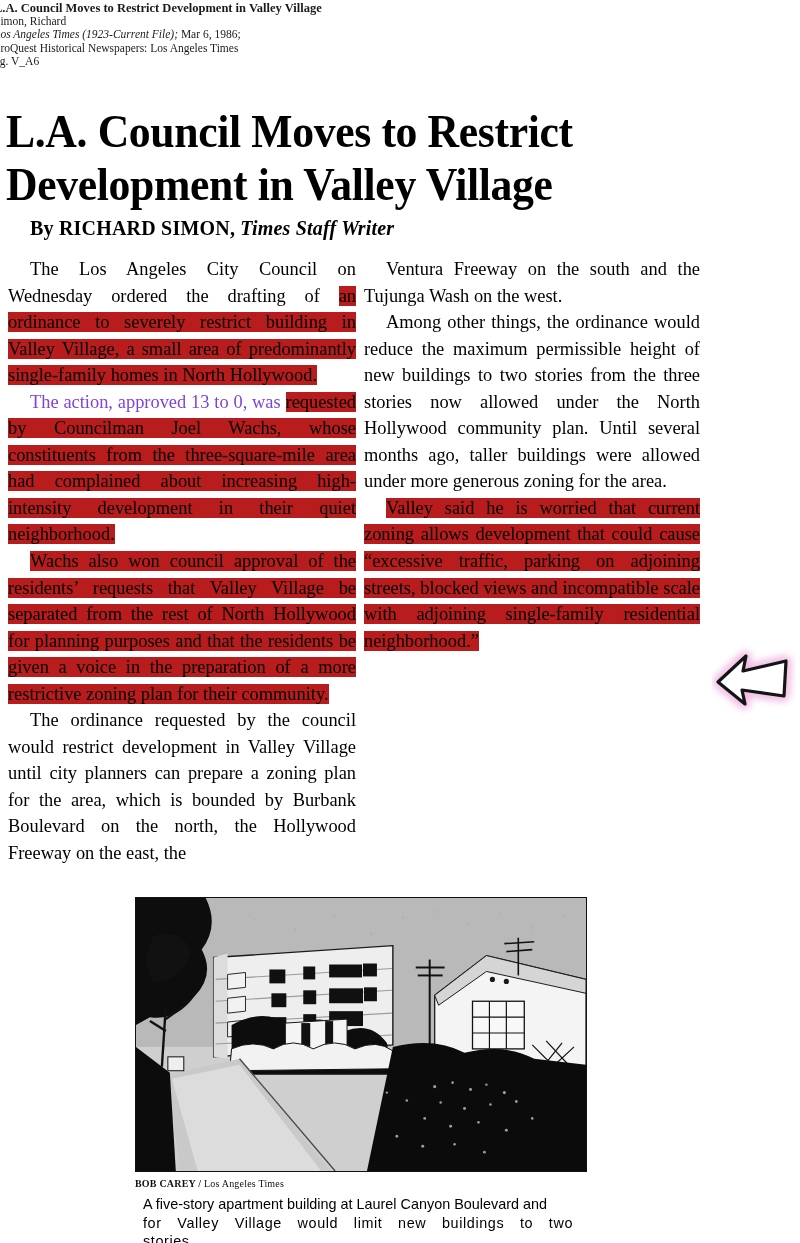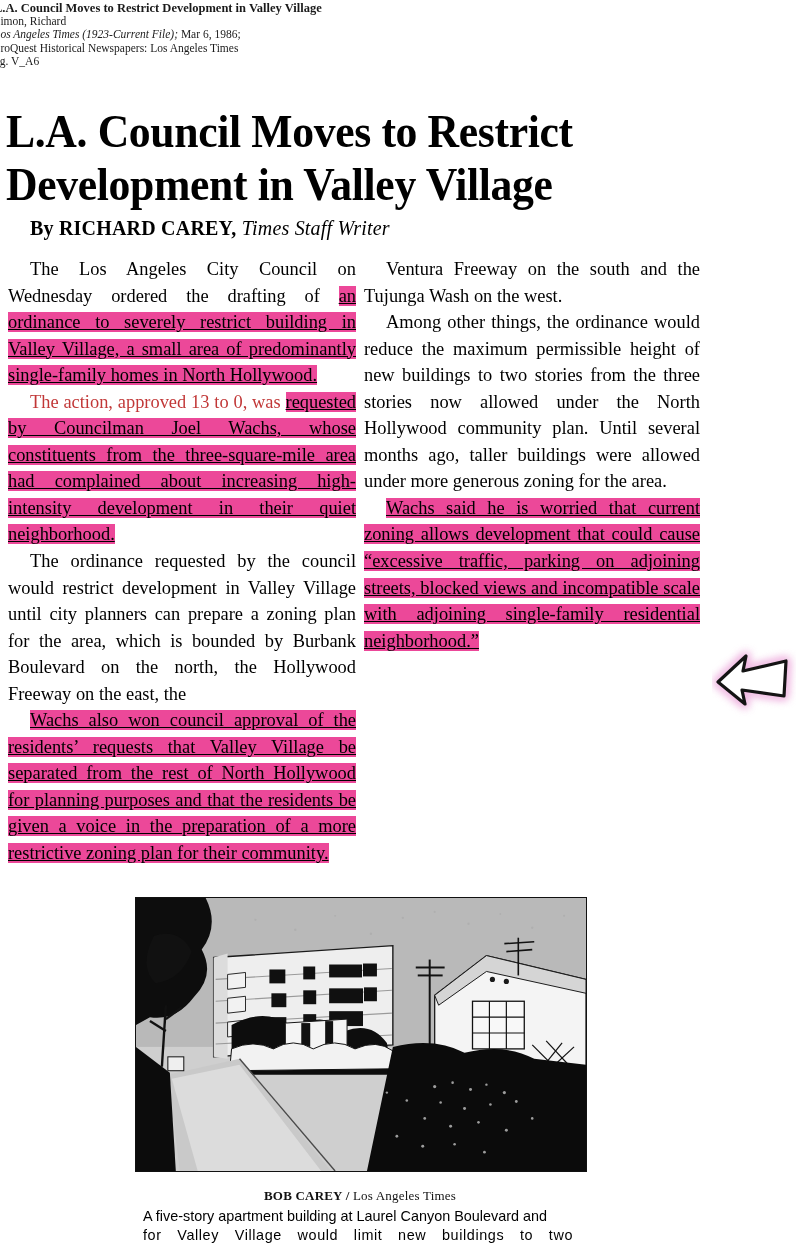--- a/index.html
+++ b/index.html
@@ -74,21 +74,21 @@
   
   #byline {
     position: absolute;
     left: 30px;
     top: 216px;
     font-size: 20px;
     line-height: 24px;
     letter-spacing: 0.2px;
   }
   #byline .by-pre { font-weight: bold; }
-  #byline .by-italic { font-weight: normal; font-style: italic; }
+  #byline .by-italic { font-weight: bold; font-style: italic; }
 
   
   #columns {
     position: absolute;
     top: 256px;
     left: 0;
     width: 800px;
     height: 630px;
   }
   .column {
@@ -103,28 +103,27 @@
   #col1 { left: 8px;  width: 348px; }
   #col2 { left: 364px; width: 336px; }
 
   .para {
     margin: 0;
     text-indent: 22px;
   }
 
   
   .hl {
-    background-color: #ec4899;
+    background-color: #b91c1c;
     box-decoration-break: clone;
-    text-decoration: underline;
     -webkit-box-decoration-break: clone;
   }
   
   .faded {
-    color: #b91c1c;
+    color: #6d28d9;
     opacity: 0.88;
   }
 
   
   #arrow-annotation {
     position: absolute;
     left: 712px;
     top: 638px;
     width: 84px;
     height: 82px;
@@ -142,27 +141,27 @@
     width: 452px;
     height: 275px;
     background: #d8d8d8;
     overflow: hidden;
     border: 1px solid #111;
     box-sizing: border-box;
   }
   #photo svg { display: block; width: 100%; height: 100%; }
 
   #photo-credit {
-    text-align: center;
-    font-size: 13px;
+    text-align: left;
+    font-size: 10px;
     line-height: 12px;
     font-family: "Liberation Serif", serif;
     font-weight: bold;
     letter-spacing: 0.2px;
-    padding-top: 18px;
+    padding-top: 6px;
     padding-right: 2px;
     color: #111;
   }
   #photo-credit .credit-src { font-weight: normal; font-style: normal; }
 
   #photo-caption {
     font-family: "Liberation Sans", sans-serif;
     font-size: 14.4px;
     line-height: 18.6px;
     text-align: justify;
@@ -192,35 +191,35 @@
   <div class="meta-line meta-src">ProQuest Historical Newspapers: Los Angeles Times</div>
   <div class="meta-line meta-page">pg. V_A6</div>
 </div>
 
 <h1 id="headline">
   <span class="hl-line">L.A. Council Moves to Restrict</span>
   <span class="hl-line">Development in Valley Village</span>
 </h1>
 
 <div id="byline">
-  <span class="by-pre">By RICHARD CAREY,</span>
+  <span class="by-pre">By RICHARD SIMON,</span>
   <span class="by-italic">Times Staff Writer</span>
 </div>
 
 <div id="columns">
   <div class="column" id="col1">
       <p class="para"><span>The Los Angeles City Council on Wednesday ordered the drafting of </span><span class="hl">an ordinance to severely restrict building in Valley Village, a small area of predominantly single-family homes in North Hollywood.</span></p>
       <p class="para"><span class="faded">The action, approved 13 to 0, was </span><span class="hl">requested by Councilman Joel Wachs, whose constituents from the three-square-mile area had complained about increasing high-intensity development in their quiet neighborhood.</span></p>
+      <p class="para"><span class="hl">Wachs also won council approval of the residents’ requests that Valley Village be separated from the rest of North Hollywood for planning purposes and that the residents be given a voice in the preparation of a more restrictive zoning plan for their community.</span></p>
       <p class="para"><span>The ordinance requested by the council would restrict development in Valley Village until city planners can prepare a zoning plan for the area, which is bounded by Burbank Boulevard on the north, the Hollywood Freeway on the east, the</span></p>
-      <p class="para"><span class="hl">Wachs also won council approval of the residents’ requests that Valley Village be separated from the rest of North Hollywood for planning purposes and that the residents be given a voice in the preparation of a more restrictive zoning plan for their community.</span></p>
     </div>
   <div class="column" id="col2">
       <p class="para"><span>Ventura Freeway on the south and the Tujunga Wash on the west.</span></p>
       <p class="para"><span>Among other things, the ordinance would reduce the maximum permissible height of new buildings to two stories from the three stories now allowed under the North Hollywood community plan. Until several months ago, taller buildings were allowed under more generous zoning for the area.</span></p>
-      <p class="para"><span class="hl">Wachs said he is worried that current zoning allows development that could cause “excessive traffic, parking on adjoining streets, blocked views and incompatible scale with adjoining single-family residential neighborhood.”</span></p>
+      <p class="para"><span class="hl">Valley said he is worried that current zoning allows development that could cause “excessive traffic, parking on adjoining streets, blocked views and incompatible scale with adjoining single-family residential neighborhood.”</span></p>
     </div>
 </div>
 
 <div id="arrow-annotation">
   <svg viewBox="0 0 84 82" width="84" height="82" aria-hidden="true">
     <defs>
       <filter id="glowf" x="-60%" y="-60%" width="220%" height="220%">
         <feGaussianBlur stdDeviation="4.5" result="b"></feGaussianBlur>
         <feMerge>
             <feMergeNode in="b"></feMergeNode>

